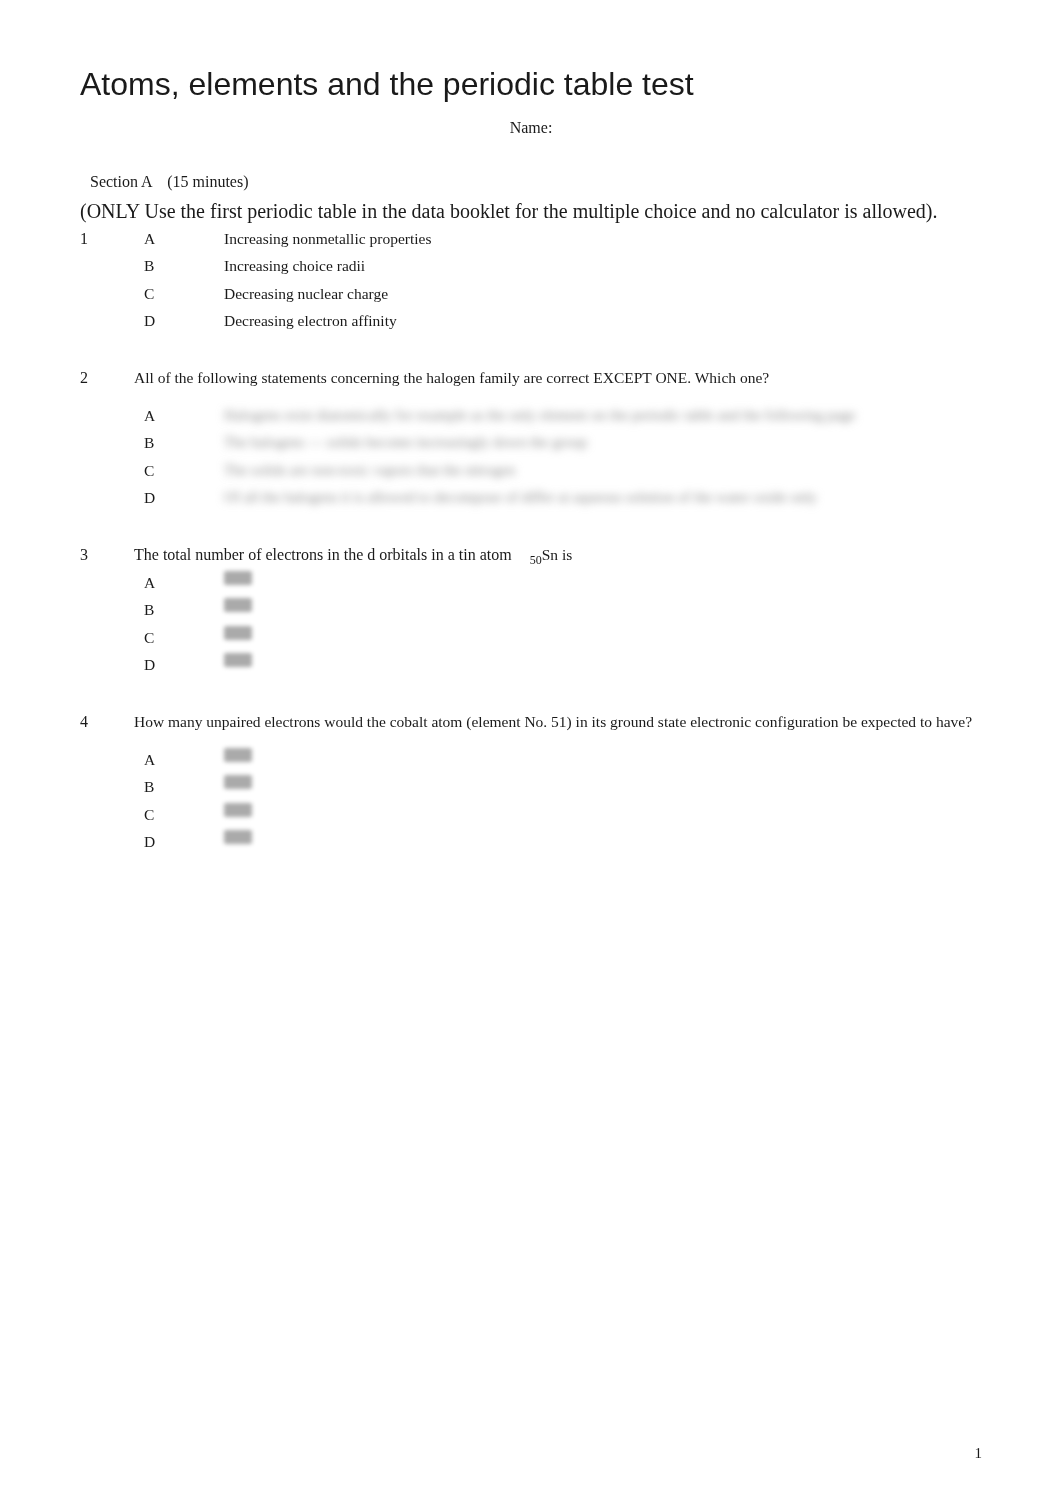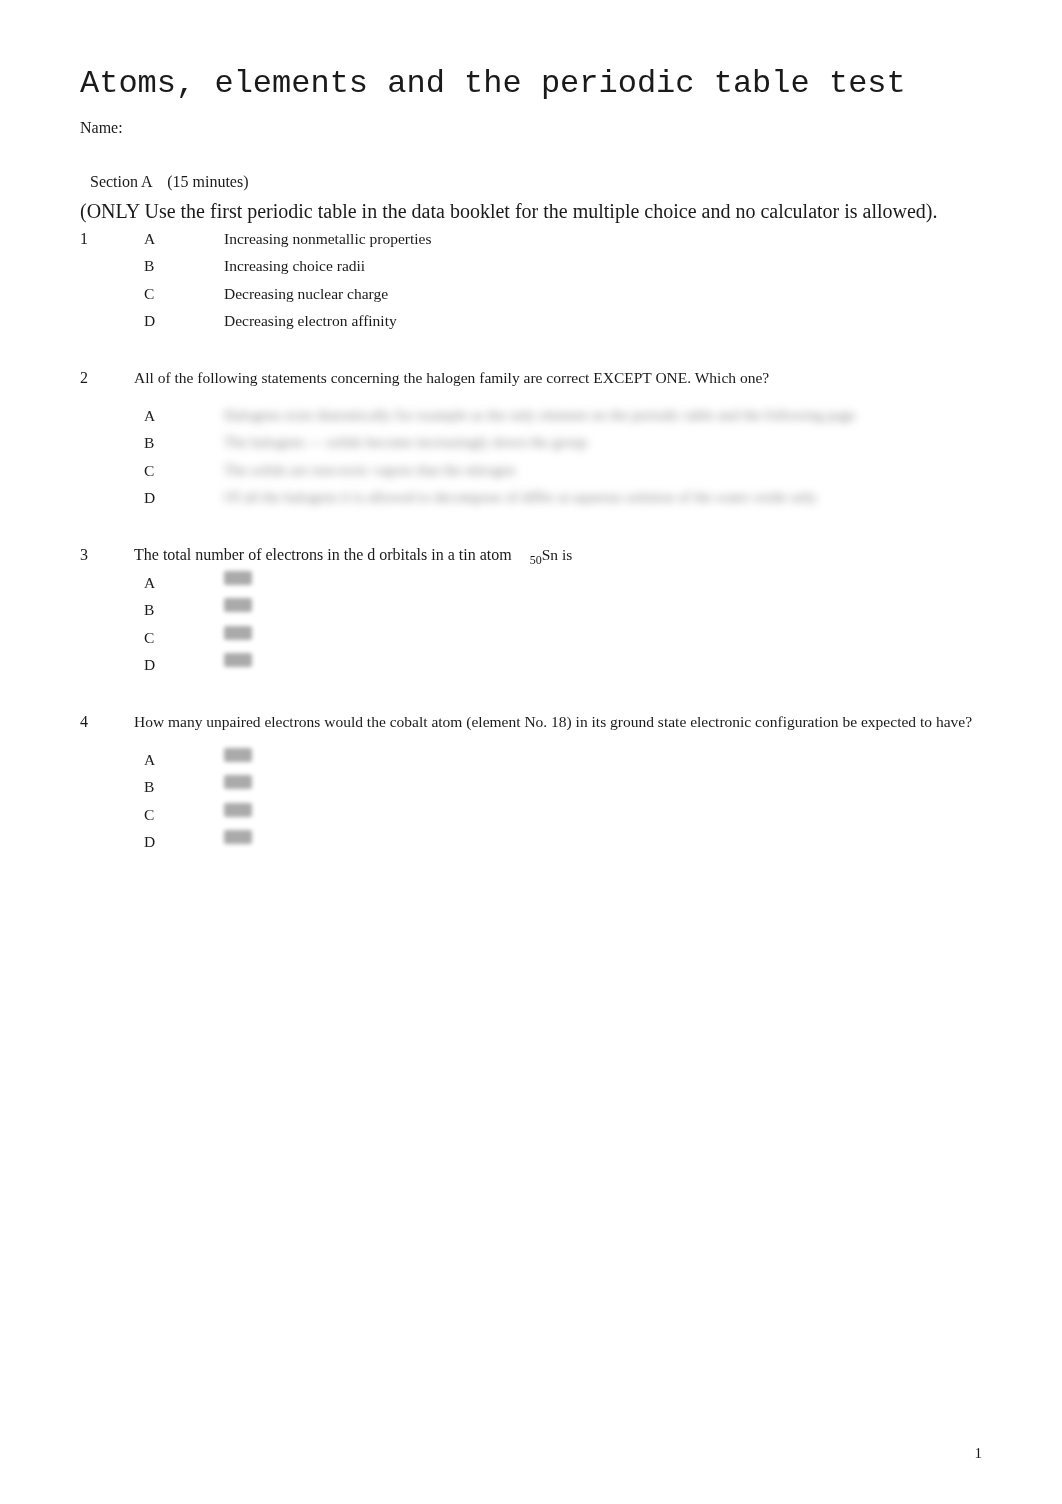--- a/index.html
+++ b/index.html
@@ -16,24 +16,25 @@
       min-height: 1504px;
       padding: 60px 80px;
       font-size: 16px;
       line-height: 1.5;
     }
 
     .page-title {
       font-size: 32px;
       font-weight: normal;
       margin-bottom: 8px;
-      font-family: Liberation Mono, monospace;
+      font-family: Liberation Sans, sans-serif;
     }
 
     .name-line {
+      text-align: center;
       margin-bottom: 28px;
       font-size: 16px;
     }
 
     .section-header {
       font-size: 18px;
       font-weight: bold;
     }
 
     .section-header span {
@@ -222,21 +223,21 @@
         <span class="option-letter">D</span>
         <span class="option-blurred-val"></span>
       </div>
     </div>
   </div>
 </div>
 
 <div class="question">
   <div class="question-number">4</div>
   <div class="question-content">
-    <div class="question-text">How many unpaired electrons would the cobalt atom (element No. 18) in its ground state electronic configuration be expected to have?</div>
+    <div class="question-text">How many unpaired electrons would the cobalt atom (element No. 51) in its ground state electronic configuration be expected to have?</div>
     <div class="options">
       <div class="option">
         <span class="option-letter">A</span>
         <span class="option-blurred-val"></span>
       </div>
       <div class="option">
         <span class="option-letter">B</span>
         <span class="option-blurred-val"></span>
       </div>
       <div class="option">

